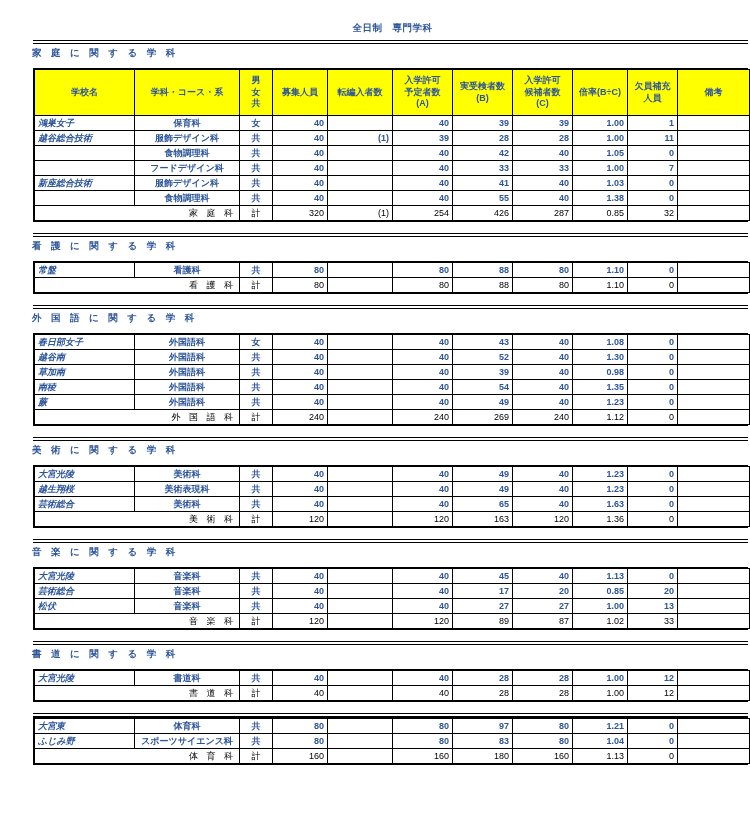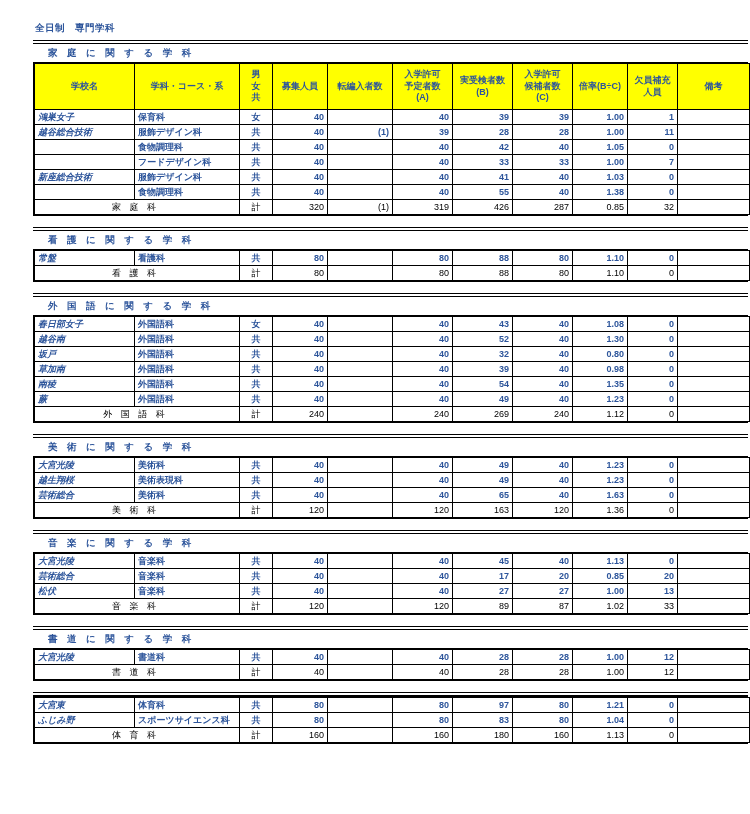--- a/index.html
+++ b/index.html
@@ -14,39 +14,40 @@
   }
   .page{position:relative;width:750px;height:814px;box-sizing:border-box;padding:22px 0 0 0;}
 
   .doc-title{
     margin-left:35px;
     font-size:9.5px;
     font-weight:bold;
     color:#2d559b;
     letter-spacing:0.5px;
     margin-bottom:5px;
+    text-align:center;
   }
 
   .section{margin:0 0 0 0;}
   .section + .section{margin-top:11px;}
 
   
   .sec-rule{
     width:715px;margin-left:33px;
     border-top:1.6px solid #000;
     border-bottom:1px solid #000;
     height:2px;
     box-sizing:content-box;
   }
   .sec-title{
-    margin-left:48px;
+    margin-left:32px;
     font-size:9.5px;
     font-weight:bold;
     color:#2d559b;
-    padding:3px 0 2px 0;
+    padding:3px 0 8px 0;
     letter-spacing:0px;
     white-space:pre;
   }
 
   table.grid{
     border-collapse:collapse;
     margin-left:33px;
     width:715px;
     table-layout:fixed;
   }
@@ -76,28 +77,28 @@
     vertical-align:middle;
     color:#2d559b;
     font-weight:bold;
     line-height:11px;
     white-space:normal;
     padding:1px 1px;
   }
   tr.head td.vstack{line-height:11.5px;}
 
   td.c-school{text-align:left;padding-left:7px;font-style:italic;}
-  td.c-course{text-align:left;padding-left:7px;margin-top:35px;}
+  td.c-course{text-align:center;padding-left:7px;margin-top:35px;}
   td.c-sex{text-align:center;}
   td.num{text-align:right;padding-right:4px;color:#000;font-weight:normal;}
   td.c-note{}
 
   tr.total td{color:#000;font-weight:normal;}
   tr.total td.c-total-label{
-    text-align:center;color:#000;font-weight:normal;
+    text-align:right;color:#000;font-weight:normal;
     letter-spacing:3px;padding-left:0;
   }
   tr.total td.c-sex{color:#000;font-weight:normal;}
 
   
   col.w-school{width:100px;}
   col.w-course{width:105px;}
   col.w-sex{width:33px;}
   col.w-bo{width:55px;}
   col.w-ten{width:65px;}
@@ -247,21 +248,21 @@
                 <td class="num">40</td>
                 <td class="num">1.38</td>
                 <td class="num">0</td>
                 <td class="c-note"></td>
               </tr>
               <tr class="total">
                 <td class="c-total-label" colspan="2">家 庭 科</td>
                 <td class="c-sex">計</td>
                 <td class="num">320</td>
                 <td class="num">(1)</td>
-                <td class="num">319</td>
+                <td class="num">254</td>
                 <td class="num">426</td>
                 <td class="num">287</td>
                 <td class="num">0.85</td>
                 <td class="num">32</td>
                 <td class="c-note"></td>
               </tr>
             </tbody>
           </table>
         </div>
       </div>
@@ -352,33 +353,20 @@
                 <td class="num">40</td>
                 <td class="num"></td>
                 <td class="num">40</td>
                 <td class="num">52</td>
                 <td class="num">40</td>
                 <td class="num">1.30</td>
                 <td class="num">0</td>
                 <td class="c-note"></td>
               </tr>
               <tr>
-                <td class="c-school">坂戸</td>
-                <td class="c-course">外国語科</td>
-                <td class="c-sex">共</td>
-                <td class="num">40</td>
-                <td class="num"></td>
-                <td class="num">40</td>
-                <td class="num">32</td>
-                <td class="num">40</td>
-                <td class="num">0.80</td>
-                <td class="num">0</td>
-                <td class="c-note"></td>
-              </tr>
-              <tr>
                 <td class="c-school">草加南</td>
                 <td class="c-course">外国語科</td>
                 <td class="c-sex">共</td>
                 <td class="num">40</td>
                 <td class="num"></td>
                 <td class="num">40</td>
                 <td class="num">39</td>
                 <td class="num">40</td>
                 <td class="num">0.98</td>
                 <td class="num">0</td>

